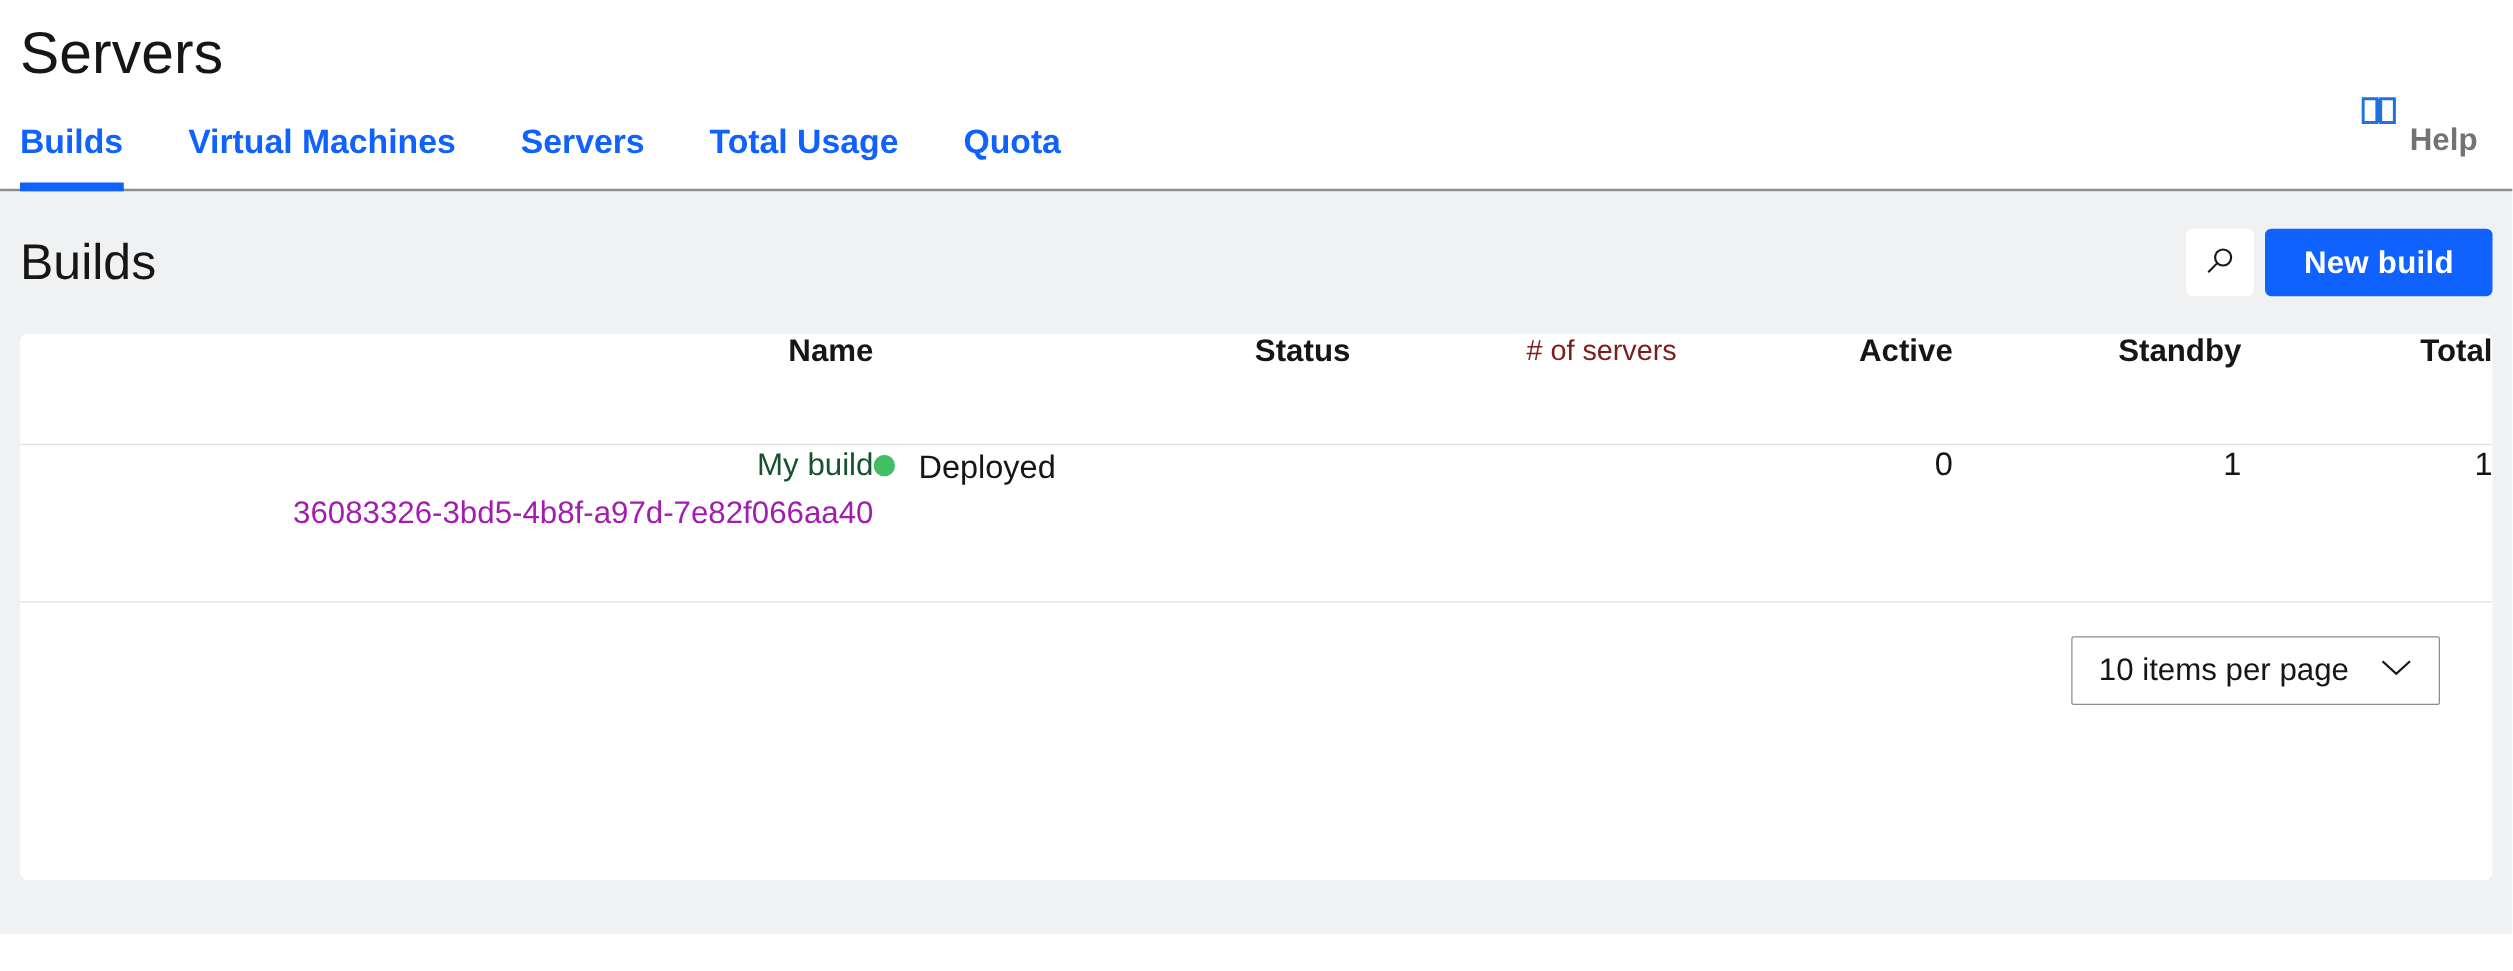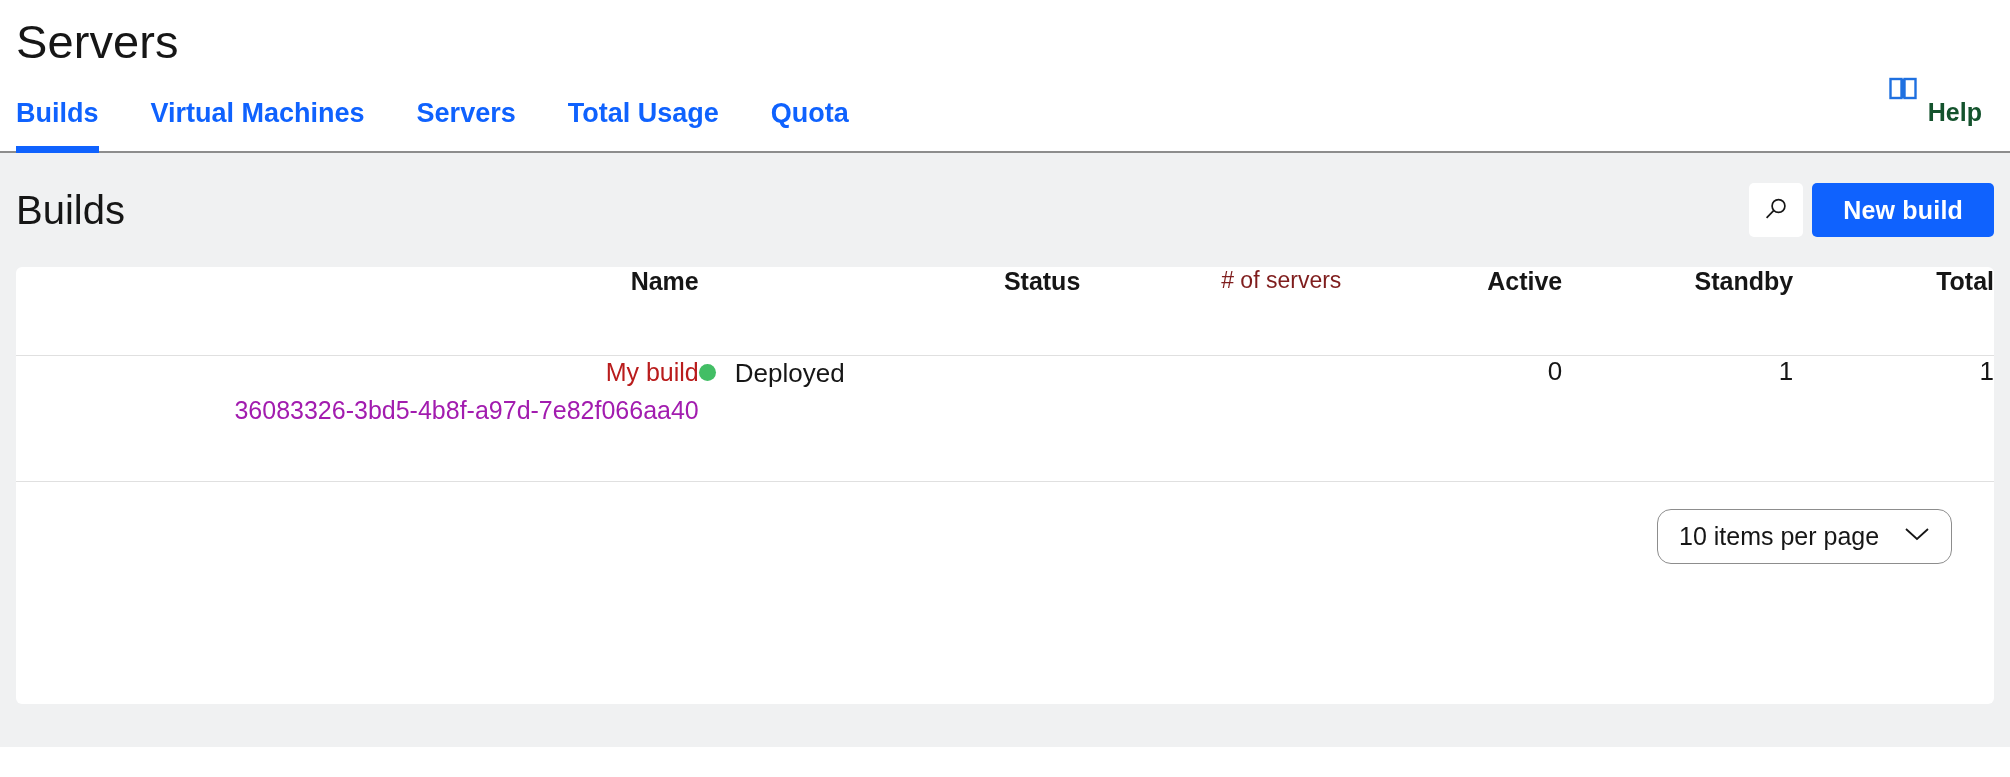--- a/index.html
+++ b/index.html
@@ -71,21 +71,21 @@
     margin-left: auto;
     display: flex;
     align-items: center;
     gap: 11px;
     padding: 0 28px 26px 0;
     cursor: pointer;
   }
   .help-label {
     font-size: 25px;
     font-weight: 700;
-    color: #14532d;
+    color: #737373;
     line-height: 1;
     margin-top: 43px;
   }
   .book-icon { display: block; }
 
   
   .content {
     background: #f0f1f2;
     padding: 0 16px 0 16px;
     height: 594px;
@@ -185,21 +185,21 @@
   }
   tbody td {
     border-bottom: 1px solid #e0e0e0;
     padding-top: 26px;
     box-sizing: border-box;
   }
   td.cell-name { padding-left: 38px; }
   .build-link {
     display: block;
     font-size: 25px;
-    color: #b91c1c;
+    color: #14532d;
     text-decoration: none;
     line-height: 1.35;
     cursor: pointer;
   }
   .build-uuid {
     display: block;
     font-size: 25px;
     color: #a21caf;
     line-height: 1.35;
     margin-top: 4px;
@@ -238,21 +238,21 @@
     padding: 27px 42px 0 0;
   }
   .page-size-select {
     display: flex;
     align-items: center;
     justify-content: space-between;
     width: 295px;
     height: 55px;
     border: 1px solid #8d8d8d;
     background: #ffffff;
-    border-radius: 14px;
+    border-radius: 2px;
     padding: 0 21px 0 21px;
     box-sizing: border-box;
     cursor: pointer;
   }
   .page-size-label {
     font-size: 25px;
     color: #161616;
     line-height: 1;
   }
   .chevron { display: block; }

